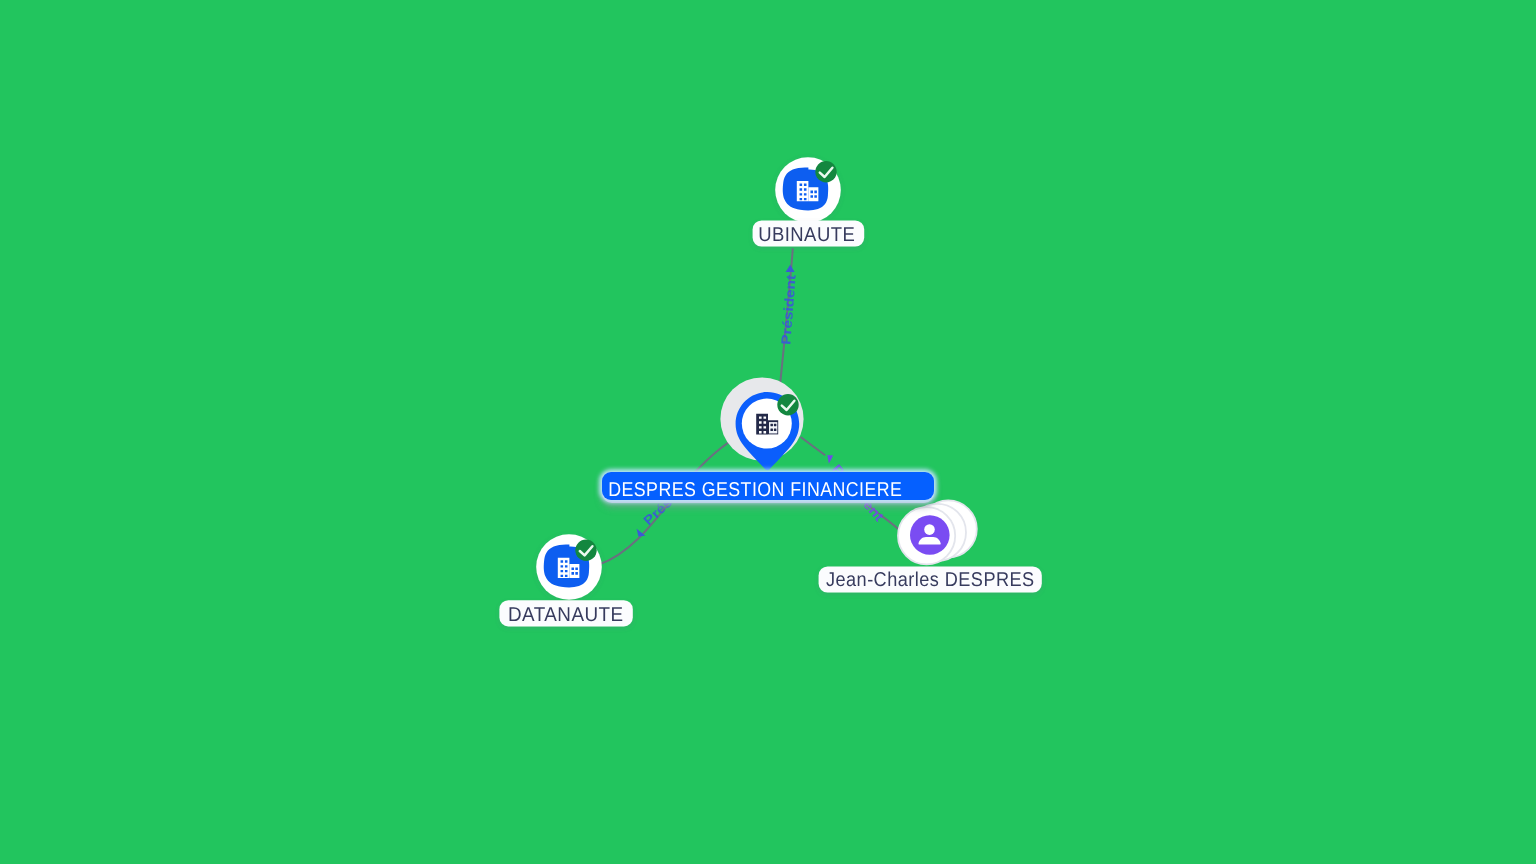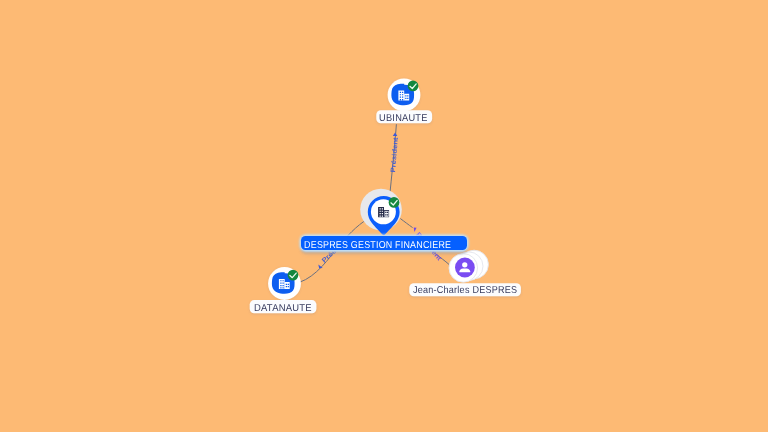--- a/index.html
+++ b/index.html
@@ -1,21 +1,21 @@
 <!DOCTYPE html>
 <html><head>
 <meta charset="utf-8">
 <title>Graph</title>
 <style>
   html,body{margin:0;padding:0;}
   body{width:768px;height:432px;overflow:hidden;background:#f9fafd;
        font-family:"Liberation Sans",sans-serif;
        -webkit-font-smoothing:antialiased;text-rendering:geometricPrecision;}
   svg text{-webkit-font-smoothing:antialiased;}
-  #stage{position:relative;width:768px;height:432px;background:#fdba74;}
+  #stage{position:relative;width:768px;height:432px;background:#22c55e;}
   svg.layer{position:absolute;left:0;top:0;width:768px;height:432px;overflow:visible;
        transform:translateZ(0);}
   .edge-path{fill:none;stroke:#6a7080;stroke-width:1;}
   .edge-label{font-family:"Liberation Sans",sans-serif;font-size:6.6px;font-weight:700;opacity:.92;}
   .node-label-text{font-family:"Liberation Sans",sans-serif;font-size:10px;fill:#373b5e;
         letter-spacing:.25px;}
   .sel-label-text{font-family:"Liberation Sans",sans-serif;font-size:10px;fill:#ffffff;
         letter-spacing:.25px;}
 </style>
 </head>

